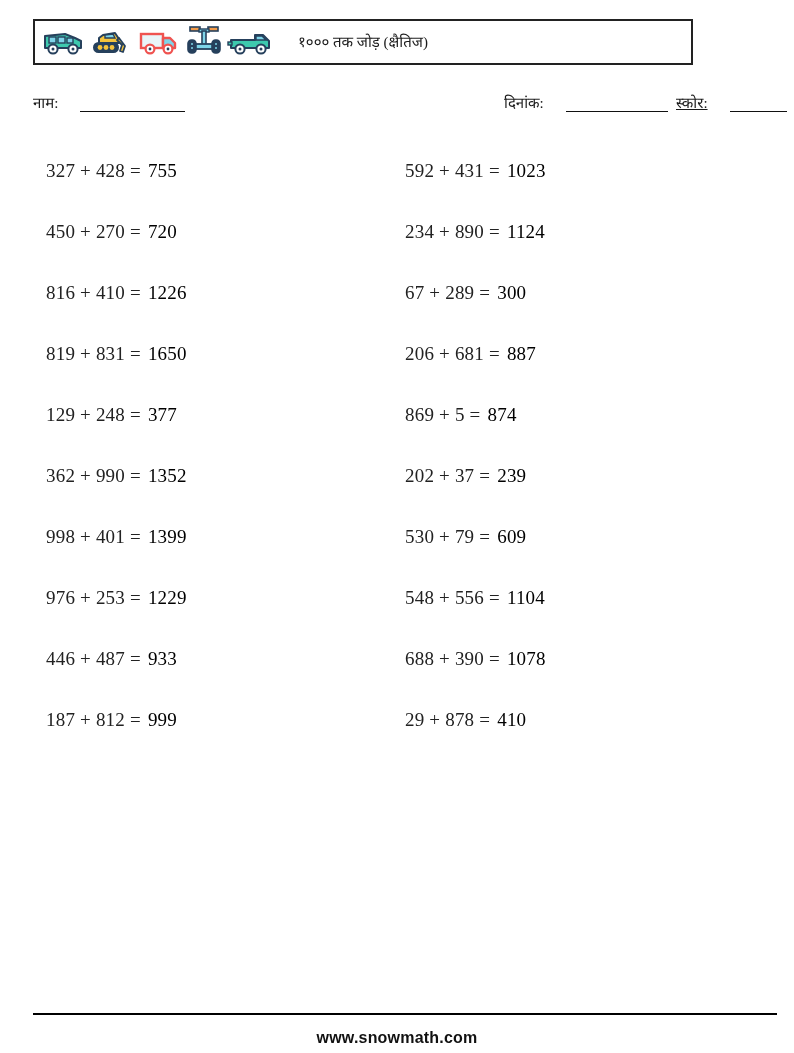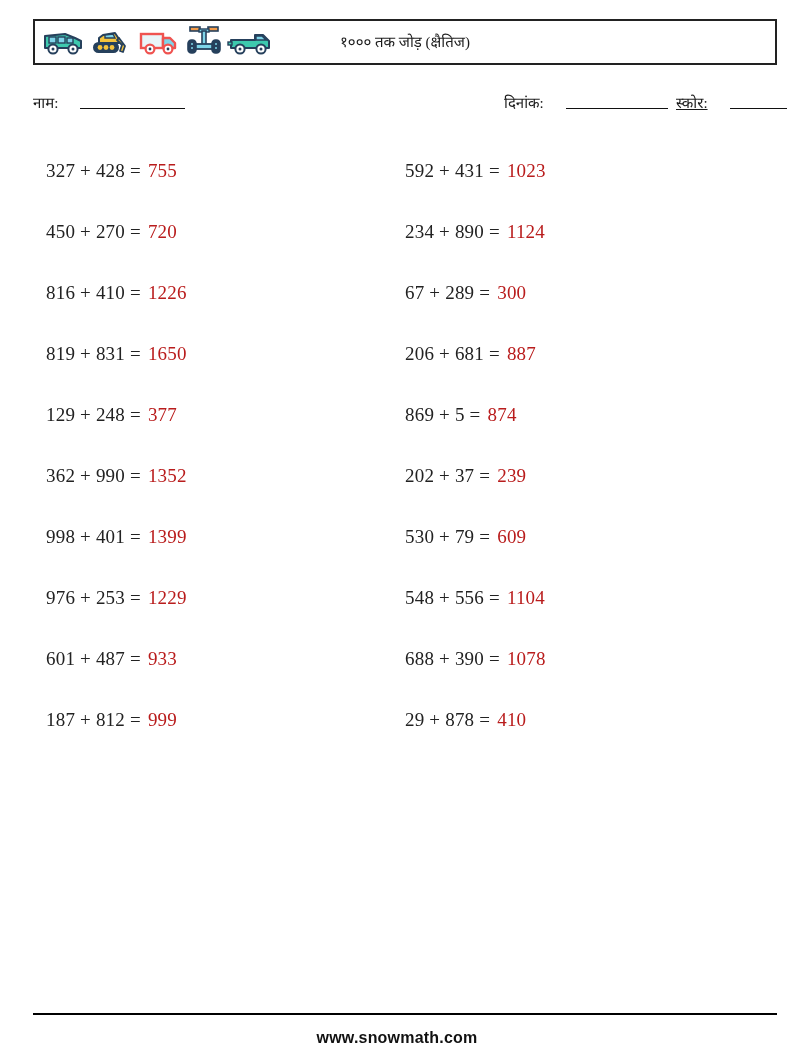--- a/index.html
+++ b/index.html
@@ -14,21 +14,21 @@
     font-family: "Liberation Serif", "DejaVu Serif", serif;
     color: #1a1a1a;
     overflow: hidden;
   }
 
   
   .header-box {
     position: absolute;
     left: 33px;
     top: 19px;
-    width: 744px;
+    width: 660px;
     height: 46px;
     border: 2px solid #222222;
     box-sizing: border-box;
     display: flex;
     align-items: center;
   }
   .icon-strip {
     display: flex;
     align-items: center;
     gap: 4px;
@@ -55,21 +55,21 @@
     left: 33px;
     top: 92px;
     width: 744px;
     height: 26px;
     font-size: 15px;
   }
   .field {
     position: absolute;
     white-space: nowrap;
     display: flex;
-    align-items: center;
+    align-items: flex-end;
     gap: 22px;
   }
   .field-name  { left: 0px; }
   .field-date  { left: 471px; }
   .field-score { left: 643px; text-decoration: underline; }
   .rule {
     display: inline-block;
     border-bottom: 1.6px solid #111111;
     height: 13px;
   }
@@ -96,21 +96,21 @@
     display: flex;
     align-items: center;
     font-size: 19px;
     letter-spacing: 0.2px;
     white-space: nowrap;
   }
   .col-left  .problem { padding-left: 13px; }
   .col-right .problem { padding-left: 12px; }
   .expr { color: #222222; }
   .answer {
-    color: #b91c1c;
+    color: #000000;
     margin-left: 7px;
   }
 
   
   .footer-rule {
     position: absolute;
     left: 33px;
     top: 1013px;
     width: 744px;
     height: 0;
@@ -253,21 +253,21 @@
       </div>
     <div class="problem">
         <span class="expr">998 + 401 =</span>
         <span class="answer">1399</span>
       </div>
     <div class="problem">
         <span class="expr">976 + 253 =</span>
         <span class="answer">1229</span>
       </div>
     <div class="problem">
-        <span class="expr">601 + 487 =</span>
+        <span class="expr">446 + 487 =</span>
         <span class="answer">933</span>
       </div>
     <div class="problem">
         <span class="expr">187 + 812 =</span>
         <span class="answer">999</span>
       </div>
   </div>
 
   <div class="col col-right">
     <div class="problem">

